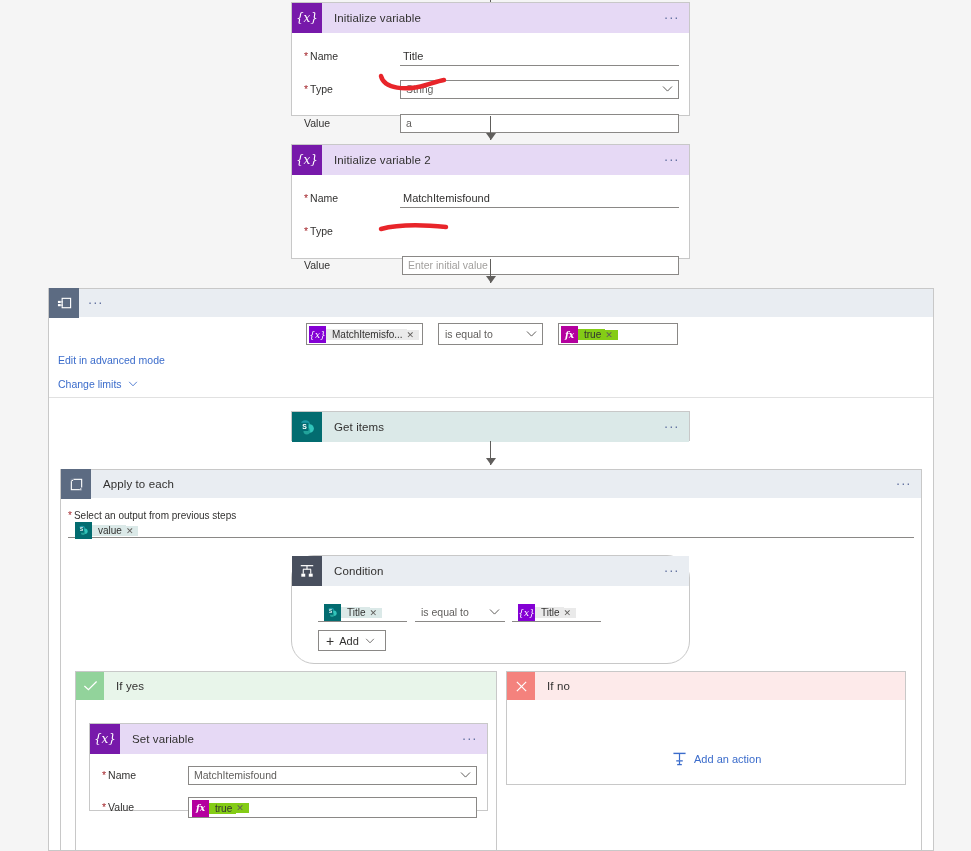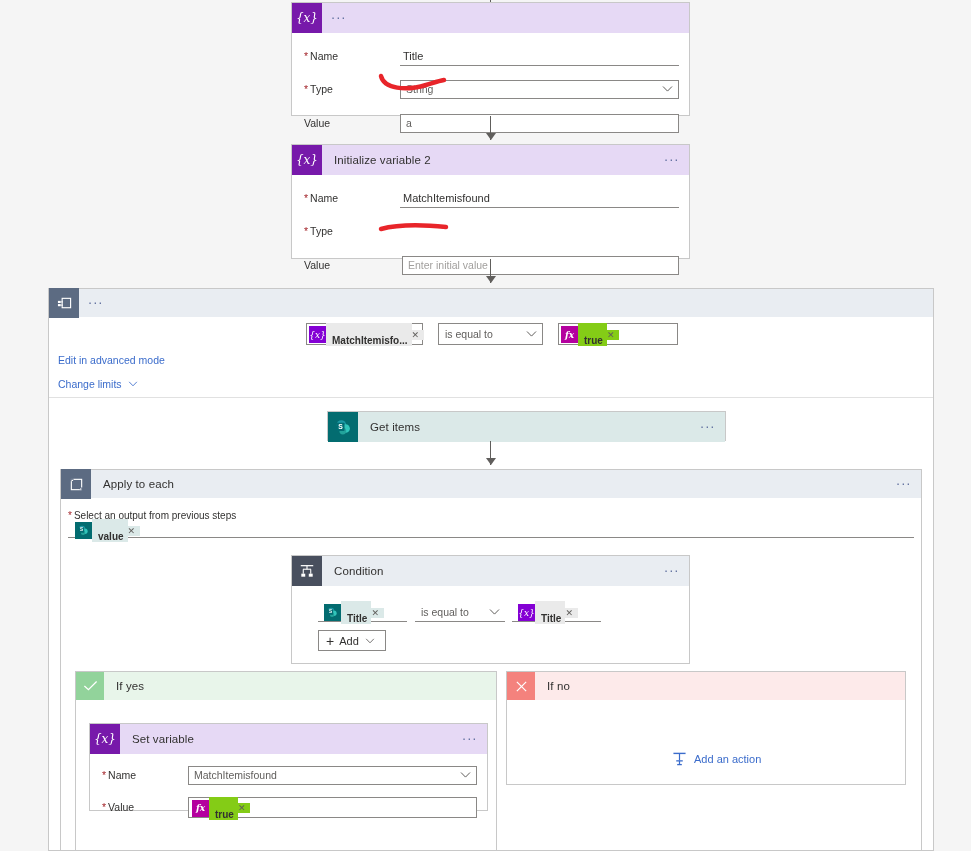--- a/index.html
+++ b/index.html
@@ -185,24 +185,23 @@
     width: 17px;
     height: 17px;
     flex: 0 0 17px;
     display: flex;
     align-items: center;
     justify-content: center;
     color: #fff;
     font-size: 9px;
   }
   .token .t-lbl {
-    padding: 12px 4px 0 6px;
+    padding: 0 4px 0 6px;
     color: #323130;
     white-space: nowrap;
-    font-weight: bold;
   }
   .token .t-x {
     padding-right: 5px;
     color: #605e5c;
     font-size: 9px;
   }
   .tk-var .t-ico { background: #8400d4; font-family:"DejaVu Serif",serif; font-style:italic; }
   .tk-var .t-lbl, .tk-var .t-x { background: #eaeaea; }
   .tk-fx  .t-ico { background: #b4009e; font-family:"DejaVu Serif",serif; font-style:italic; font-weight:bold; }
   .tk-fx  .t-lbl, .tk-fx .t-x { background: #84cc16; }
@@ -266,20 +265,21 @@
 </head>
 <body>
 
 <div class="conn" style="left:490px; top:-8px; height:10px;"></div>
 
 <div class="card" style="left:291px; top:2px; width:399px; height:114px;">
   <div class="card-head var-head">
     <div class="head-icon">
       <span class="var-icon-txt">{x}</span>
     </div>
+    <div class="head-title">Initialize variable</div>
     <div class="ellipsis">...</div>
   </div>
 
   <div class="frow" style="margin-top:10px;">
     <div class="flabel">
       <span class="req">*</span><span>Name</span>
     </div>
     <div class="ffield" style="margin-left:6px;">
       <div class="underline-input">Title</div>
     </div>
@@ -404,21 +404,21 @@
   <span>Change limits</span>
   <span style="margin-left:6px;">
     <svg width="10" height="6" viewBox="0 0 11 7">
         <path d="M1 1 L5.5 5.6 L10 1" stroke="#3b6ccb" stroke-width="1" fill="none"></path>
       </svg>
   </span>
 </div>
 
 <div style="position:absolute; left:49px; top:397px; width:884px; height:1px; background:#e1e1e1;"></div>
 
-<div class="card" style="left:291px; top:411px; width:399px; height:30px;margin-left:36px;">
+<div class="card" style="left:291px; top:411px; width:399px; height:30px;">
   <div class="card-head" style="background:#dbe9e8;">
     <div class="head-icon" style="background:#036c70;">
       <svg width="17" height="17" viewBox="0 0 20 20">
         <circle cx="7.5" cy="7" r="5.6" fill="#1d99a6"></circle>
         <circle cx="12.5" cy="11.2" r="5" fill="#31c5bb"></circle>
         <circle cx="9.2" cy="14.2" r="4" fill="#22a39b"></circle>
         <rect x="1.6" y="4.4" width="9.6" height="9.6" rx="0.8" fill="#026d73"></rect>
         <text x="6.4" y="11.6" font-size="8" font-family="Liberation Sans, sans-serif" fill="#ffffff" text-anchor="middle" font-weight="bold">S</text>
       </svg>
     </div>
@@ -458,21 +458,21 @@
         <circle cx="9.2" cy="14.2" r="4" fill="#22a39b"></circle>
         <rect x="1.6" y="4.4" width="9.6" height="9.6" rx="0.8" fill="#026d73"></rect>
         <text x="6.4" y="11.8" font-size="8.5" font-family="Liberation Sans, sans-serif" fill="#ffffff" text-anchor="middle" font-weight="bold">S</text>
       </svg>
     </span>
     <span class="t-lbl">value</span>
     <span class="t-x">✕</span>
   </span>
 </div>
 
-<div class="card" style="left:291px; top:555px; width:399px; height:109px;">
+<div class="card" style="left:291px; top:555px; width:399px; height:109px;border-radius:23px;">
   <div class="card-head cond-head">
     <div class="head-icon">
       <svg width="16" height="16" viewBox="0 0 18 18">
         <path d="M2 3 H16" stroke="#fff" stroke-width="1.4"></path>
         <path d="M9 3 V7" stroke="#fff" stroke-width="1.3"></path>
         <path d="M4.5 7 H13.5" stroke="#fff" stroke-width="1.2"></path>
         <path d="M4.8 7 V12 M13.2 7 V12" stroke="#fff" stroke-width="1.2"></path>
         <rect x="2.6" y="12" width="4.4" height="3.4" fill="#fff"></rect>
         <rect x="11" y="12" width="4.4" height="3.4" fill="#fff"></rect>
       </svg>

